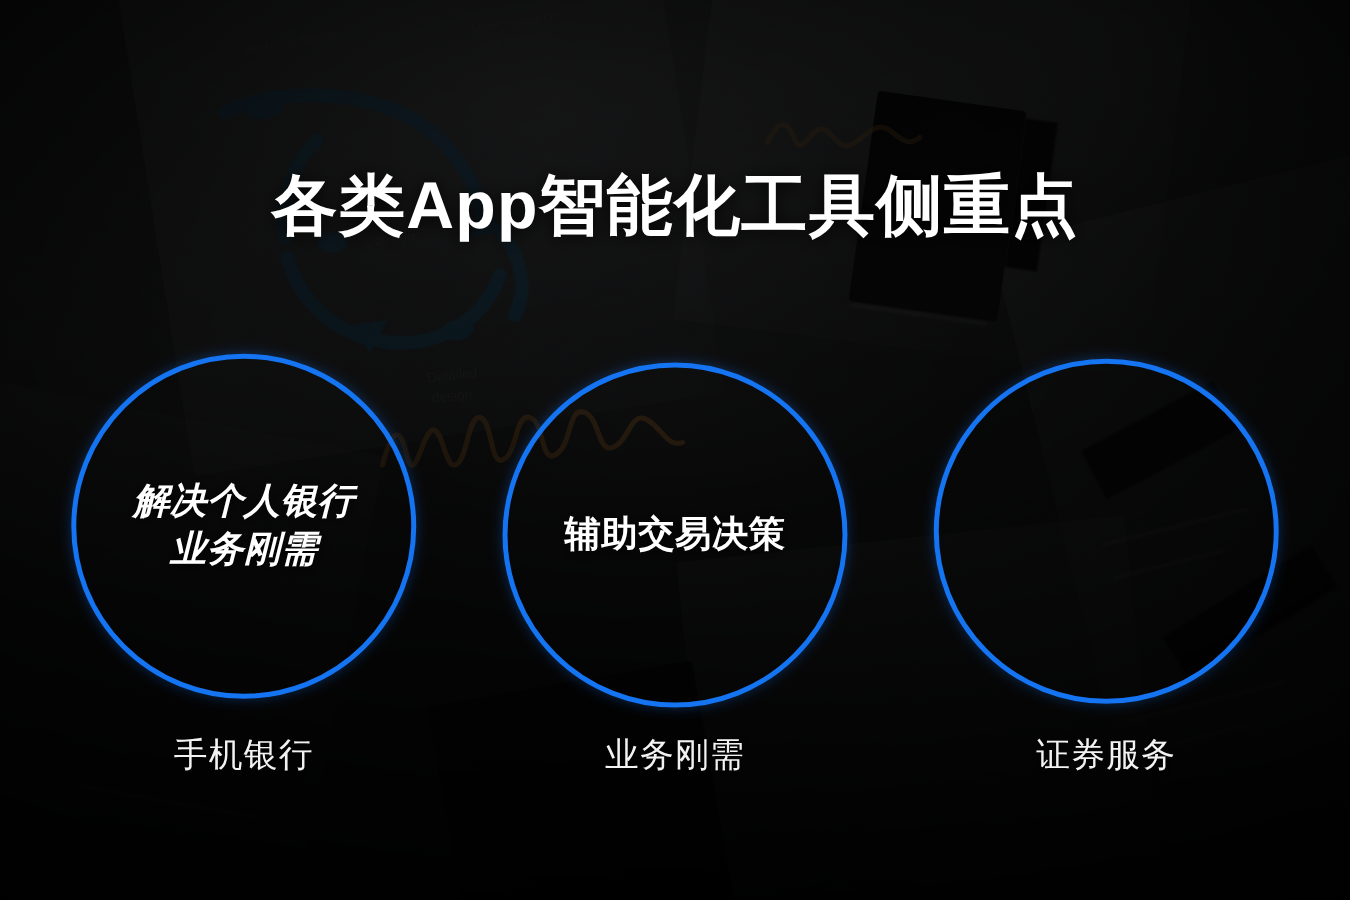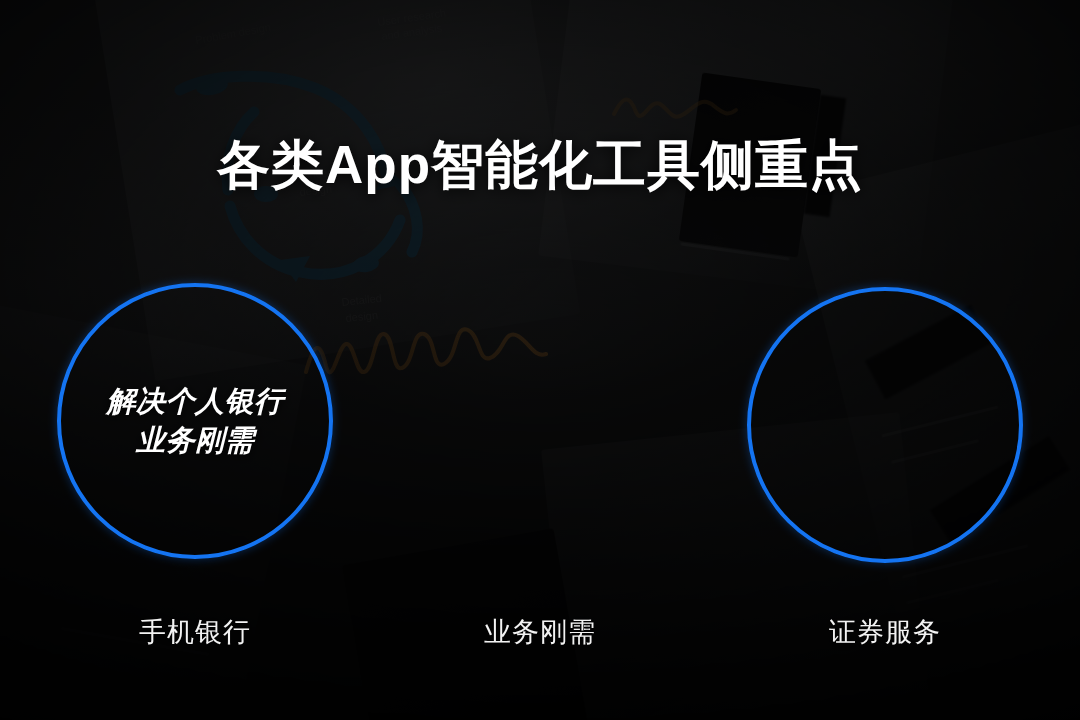--- a/index.html
+++ b/index.html
@@ -202,21 +202,21 @@
     font-size: 29px;
     font-weight: 700;
     line-height: 1.34;
     letter-spacing: 0.5px;
     text-shadow: 0 2px 10px rgba(0,0,0,0.9);
   }
 
   .captions {
     position: absolute;
     left: 0;
-    top: 614px;
+    top: 586px;
     width: 1080px;
     height: 40px;
   }
   .caption {
     position: absolute;
     width: 276px;
     text-align: center;
     color: #f2f2f2;
     font-size: 27px;
     font-weight: 400;
@@ -296,20 +296,26 @@
     <div class="circles">
 
       <div class="circle-group g0">
         <div class="ring"></div>
         <div class="ring-label">
           <div>解决个人银行</div>
           <div>业务刚需</div>
         </div>
       </div>
 
+      <div class="circle-group g1">
+        <div class="ring"></div>
+        <div class="ring-label">
+          <div>辅助交易决策</div>
+        </div>
+      </div>
 
       <div class="circle-group g2">
         <div class="ring"></div>
         <div class="ring-label">
         </div>
       </div>
 
     </div>
 
     <div class="captions">

